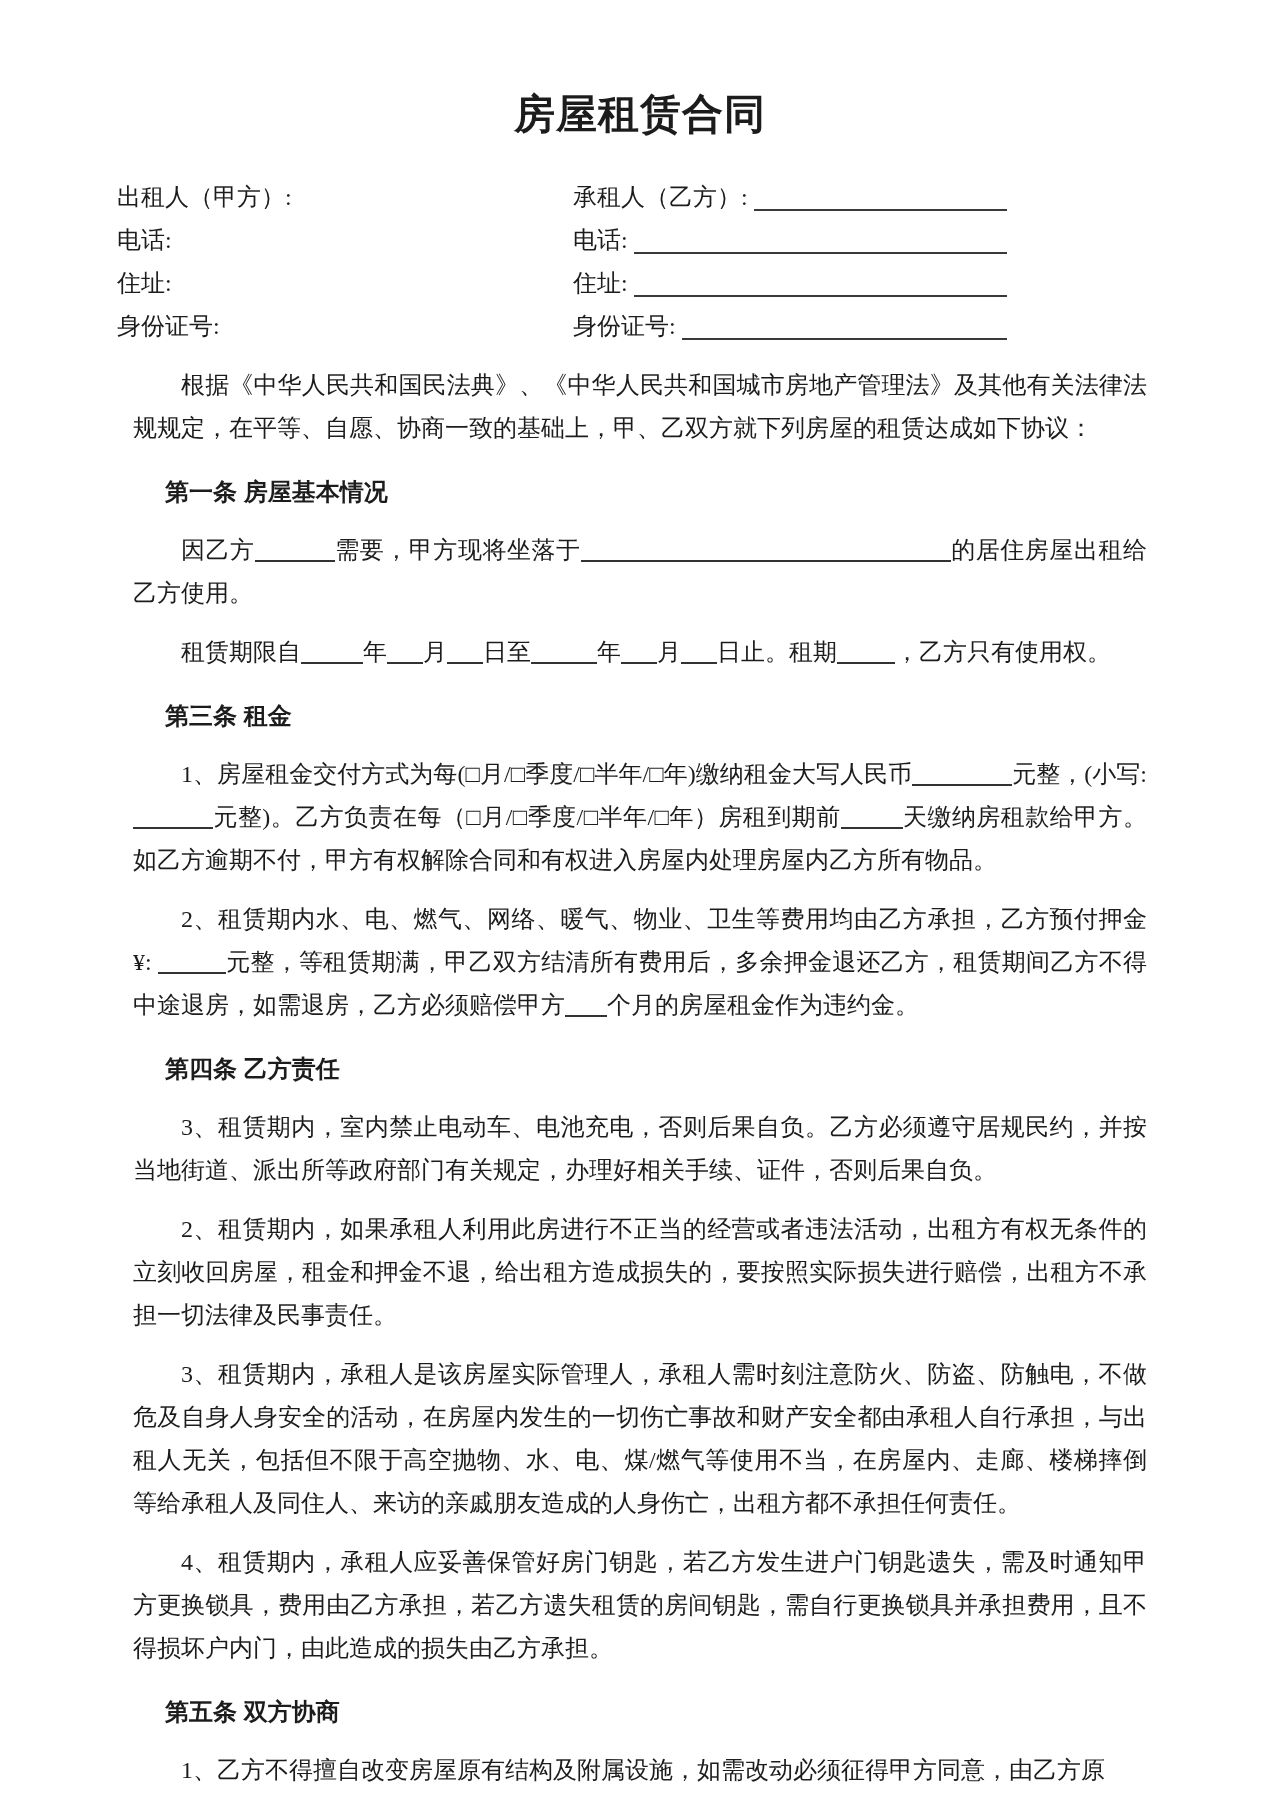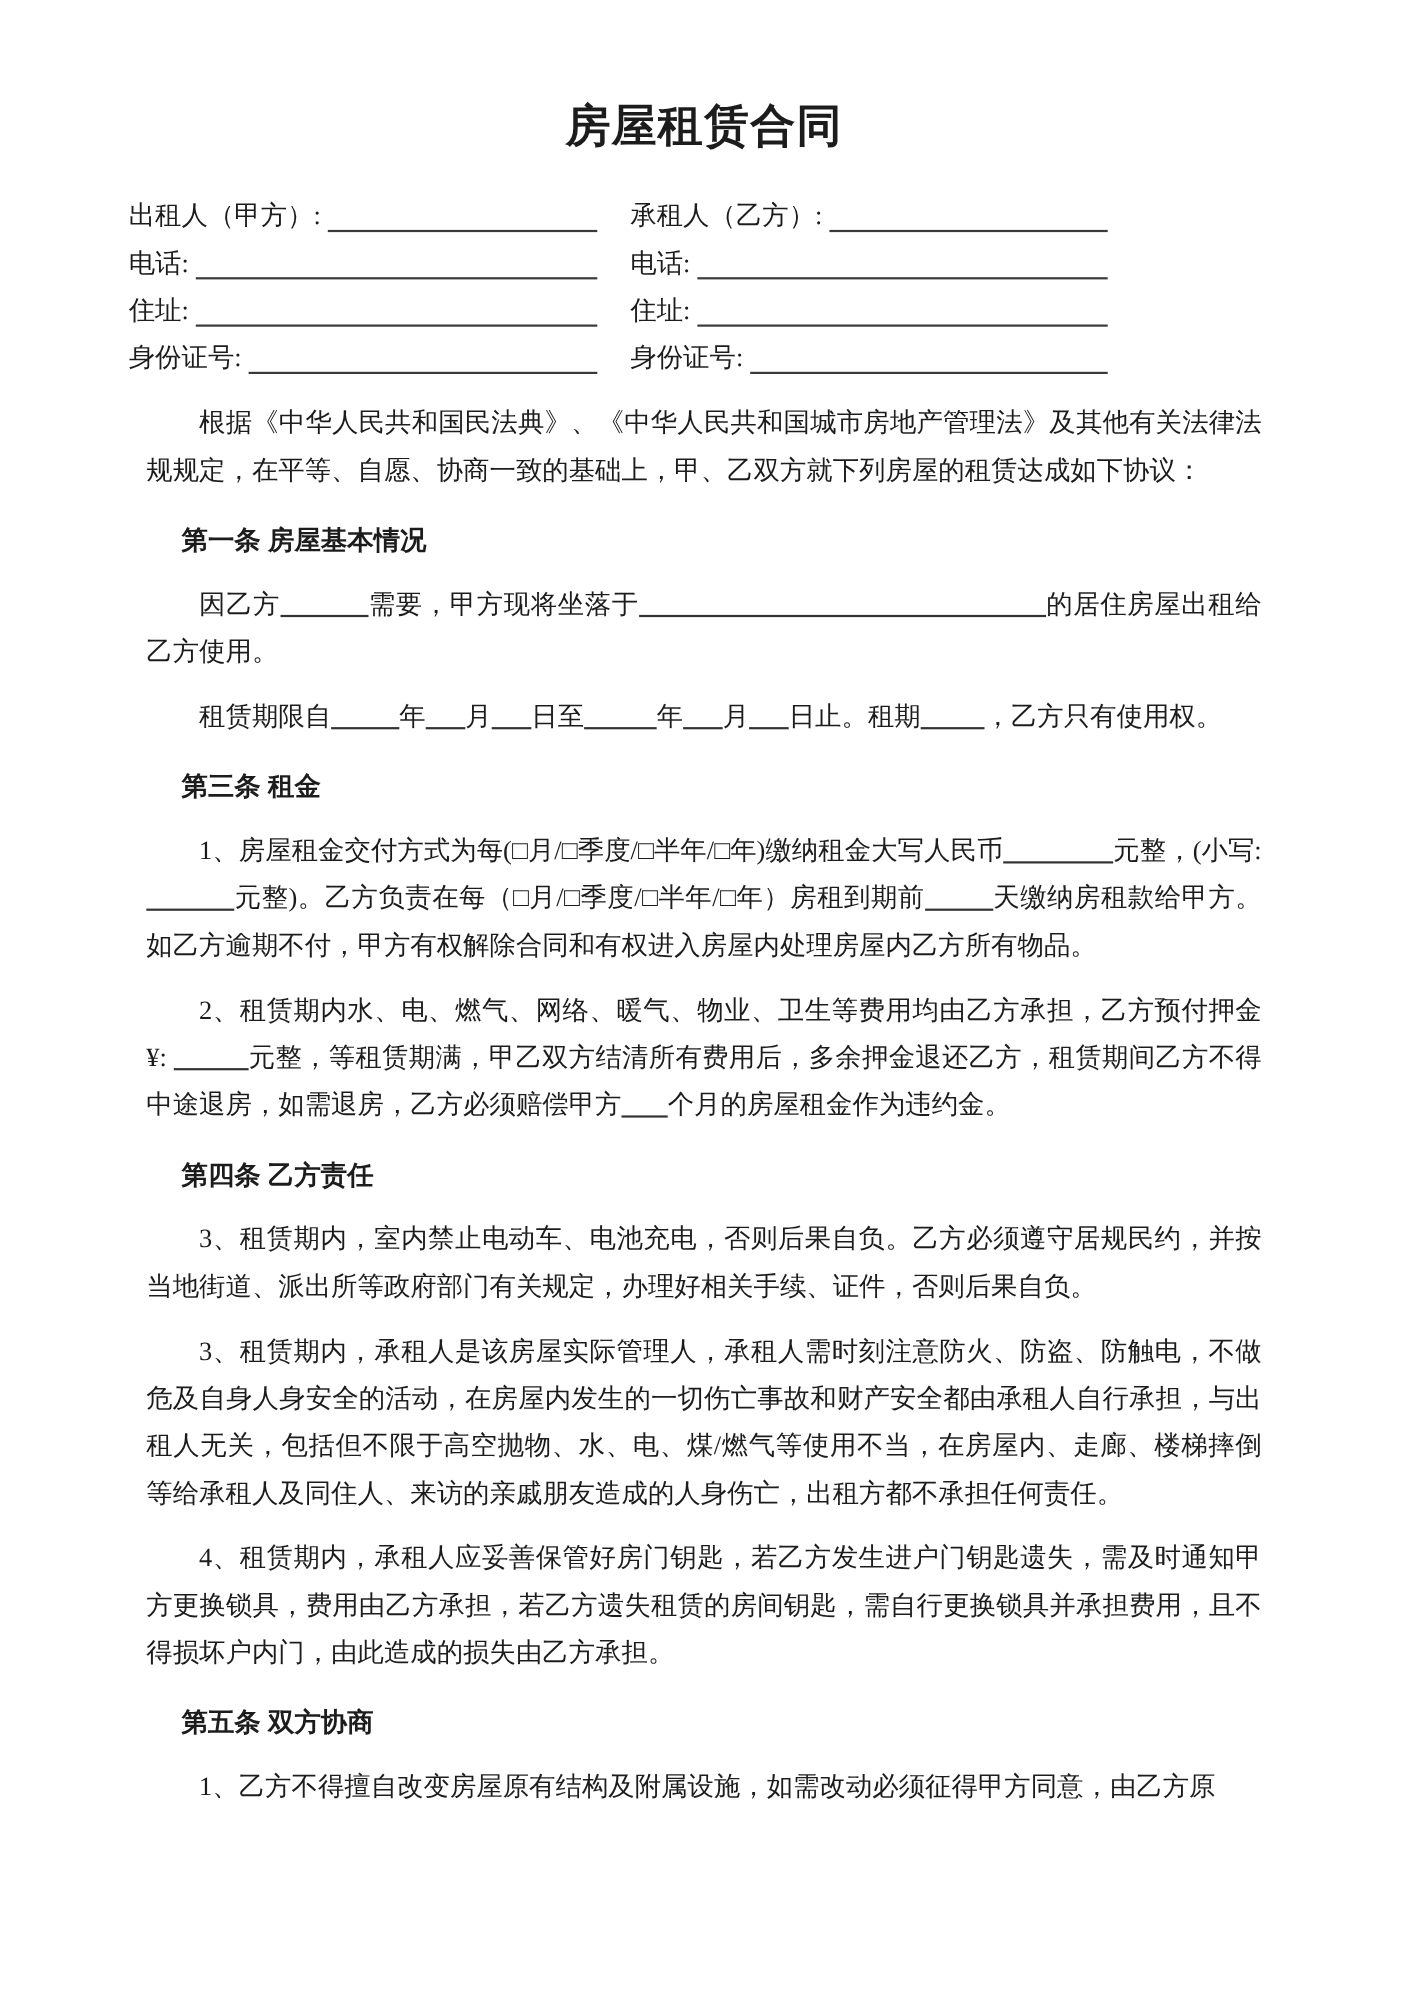--- a/index.html
+++ b/index.html
@@ -28,21 +28,21 @@
     font-size: 24px;
     line-height: 43px;
     text-align: justify;
   }
   .party-row {
     display: flex;
     height: 43px;
     line-height: 43px;
   }
   .party-cell { display: flex; }
-  .party-cell.left  { width: 426px; margin-right: 30px; }
+  .party-cell.left  { width: 426px; margin-right: 30px; flex-direction: column; }
   .party-cell.right { width: 434px; }
   .field-label { white-space: nowrap; }
   .field-line {
     flex: 1;
     align-self: flex-end;
     border-bottom: 2px solid #3a3a3a;
     margin-bottom: 8px;
     margin-left: 6px;
   }
   .para {
@@ -113,19 +113,20 @@
     <div>
         <p class="para"><span>根据《中华人民共和国民法典》、《中华人民共和国城市房地产管理法》及其他有关法律法规规定，在平等、自愿、协商一致的基础上，甲、乙双方就下列房屋的租赁达成如下协议：</span></p>
         <div class="sec-heading">第一条 房屋基本情况</div>
         <p class="para"><span>因乙方</span><span class="blank" style="width: 80px;"></span><span>需要，甲方现将坐落于</span><span class="blank" style="width: 370px;"></span><span>的居住房屋出租给乙方使用。</span></p>
         <p class="para"><span>租赁期限自</span><span class="blank" style="width: 62px;"></span><span>年</span><span class="blank" style="width: 36px;"></span><span>月</span><span class="blank" style="width: 36px;"></span><span>日至</span><span class="blank" style="width: 66px;"></span><span>年</span><span class="blank" style="width: 36px;"></span><span>月</span><span class="blank" style="width: 36px;"></span><span>日止。租期</span><span class="blank" style="width: 58px;"></span><span>，乙方只有使用权。</span></p>
         <div class="sec-heading">第三条 租金</div>
         <p class="para"><span>1、房屋租金交付方式为每(□月/□季度/□半年/□年)缴纳租金大写人民币</span><span class="blank" style="width: 100px;"></span><span>元整，(小写: </span><span class="blank" style="width: 80px;"></span><span>元整)。乙方负责在每（□月/□季度/□半年/□年）房租到期前</span><span class="blank" style="width: 62px;"></span><span>天缴纳房租款给甲方。如乙方逾期不付，甲方有权解除合同和有权进入房屋内处理房屋内乙方所有物品。</span></p>
         <p class="para"><span>2、租赁期内水、电、燃气、网络、暖气、物业、卫生等费用均由乙方承担，乙方预付押金¥: </span><span class="blank" style="width: 68px;"></span><span>元整，等租赁期满，甲乙双方结清所有费用后，多余押金退还乙方，租赁期间乙方不得中途退房，如需退房，乙方必须赔偿甲方</span><span class="blank" style="width: 42px;"></span><span>个月的房屋租金作为违约金。</span></p>
         <div class="sec-heading">第四条 乙方责任</div>
         <p class="para"><span>3、租赁期内，室内禁止电动车、电池充电，否则后果自负。乙方必须遵守居规民约，并按当地街道、派出所等政府部门有关规定，办理好相关手续、证件，否则后果自负。</span></p>
+        <p class="para"><span>2、租赁期内，如果承租人利用此房进行不正当的经营或者违法活动，出租方有权无条件的立刻收回房屋，租金和押金不退，给出租方造成损失的，要按照实际损失进行赔偿，出租方不承担一切法律及民事责任。</span></p>
         <p class="para"><span>3、租赁期内，承租人是该房屋实际管理人，承租人需时刻注意防火、防盗、防触电，不做危及自身人身安全的活动，在房屋内发生的一切伤亡事故和财产安全都由承租人自行承担，与出租人无关，包括但不限于高空抛物、水、电、煤/燃气等使用不当，在房屋内、走廊、楼梯摔倒等给承租人及同住人、来访的亲戚朋友造成的人身伤亡，出租方都不承担任何责任。</span></p>
         <p class="para"><span>4、租赁期内，承租人应妥善保管好房门钥匙，若乙方发生进户门钥匙遗失，需及时通知甲方更换锁具，费用由乙方承担，若乙方遗失租赁的房间钥匙，需自行更换锁具并承担费用，且不得损坏户内门，由此造成的损失由乙方承担。</span></p>
         <div class="sec-heading">第五条 双方协商</div>
         <p class="para"><span>1、乙方不得擅自改变房屋原有结构及附属设施，如需改动必须征得甲方同意，由乙方原</span></p>
       </div>
   </div>
 </div>
 
 </body></html>

